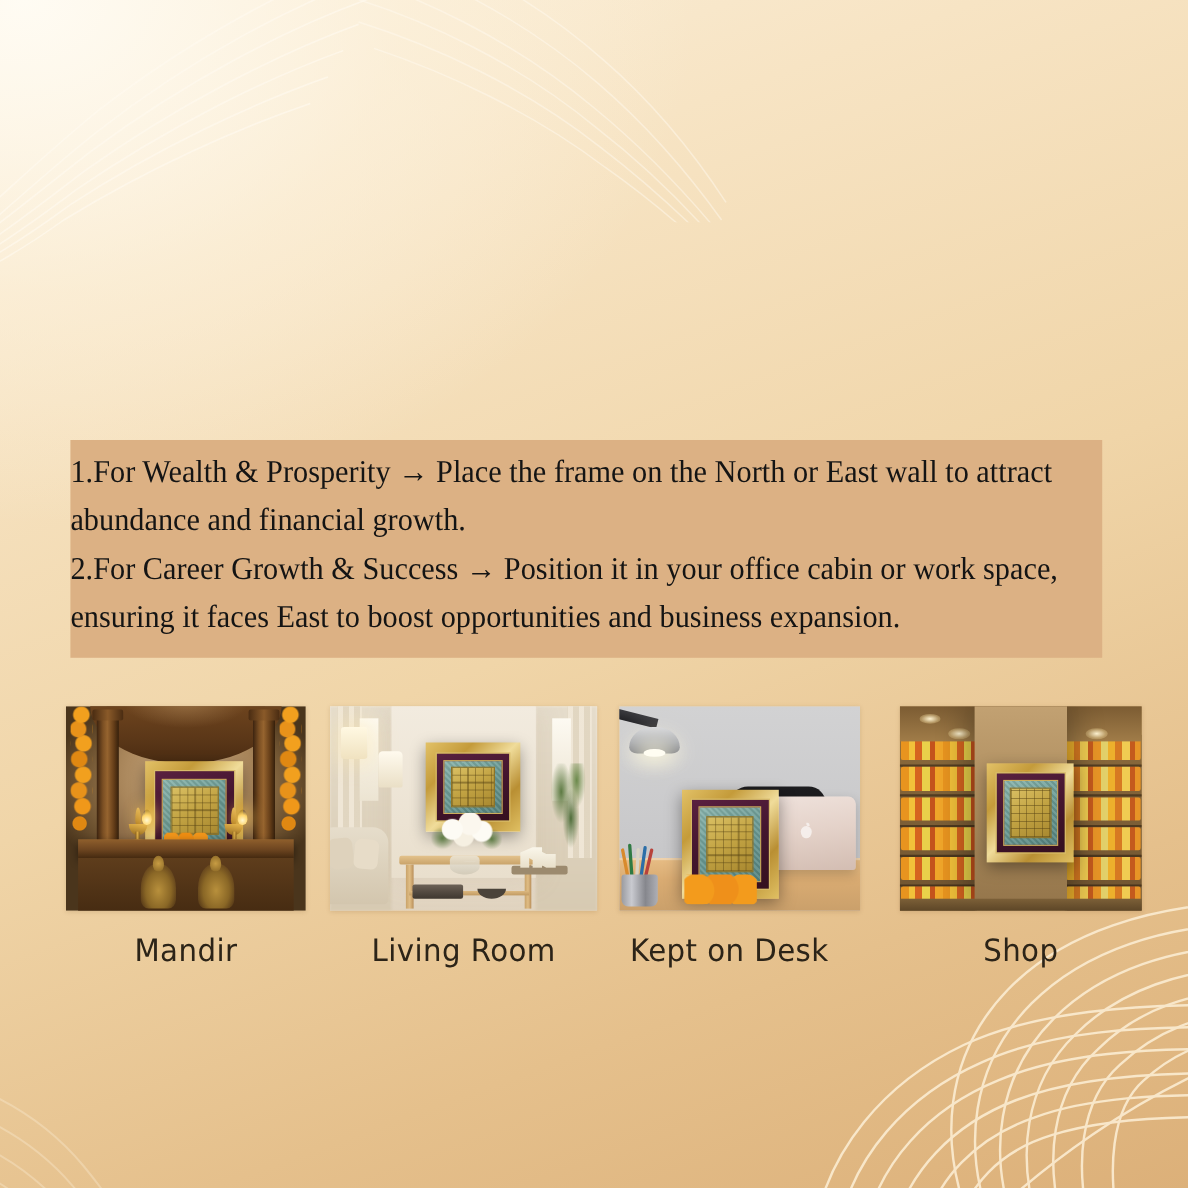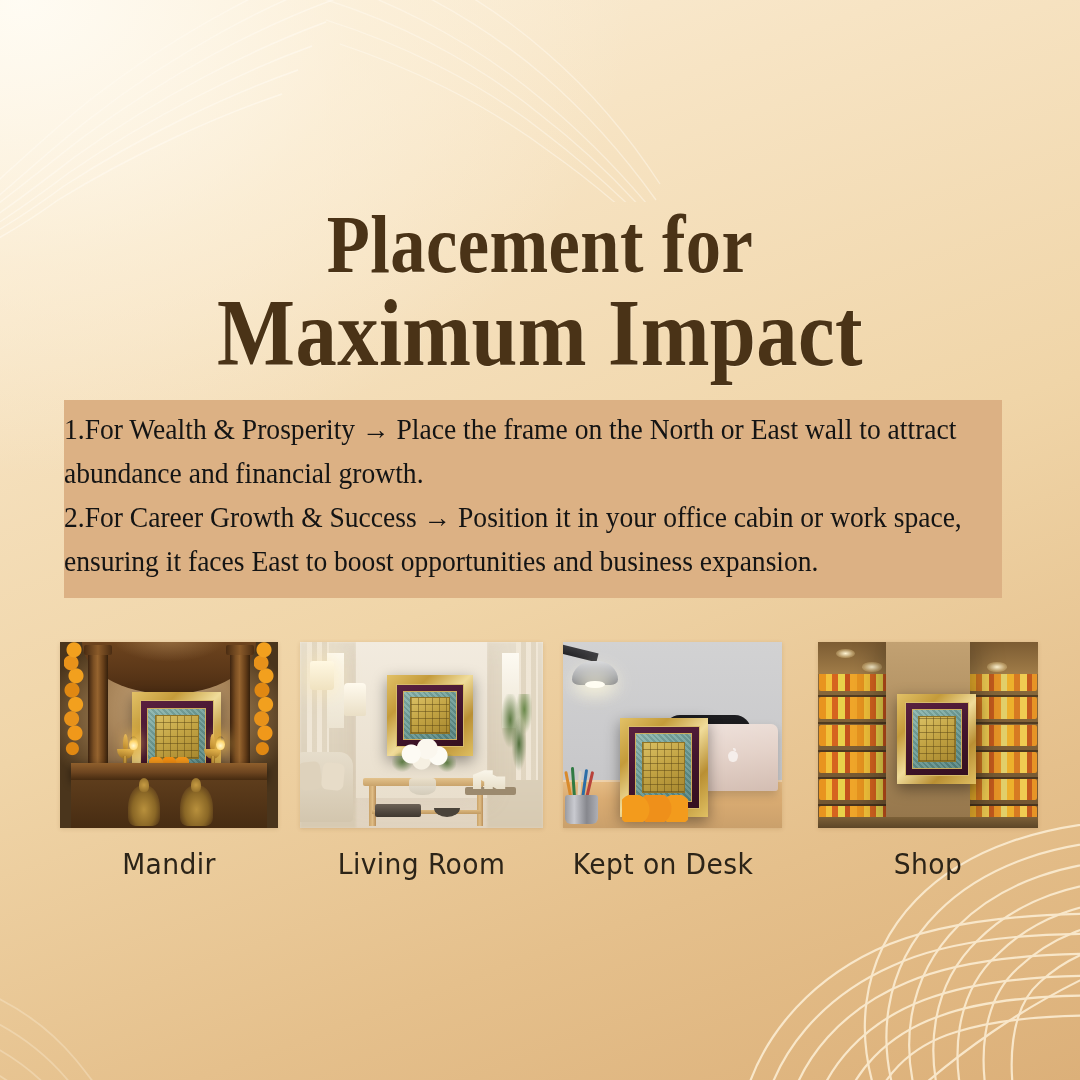--- a/index.html
+++ b/index.html
@@ -538,24 +538,20 @@
   <svg class="deco" id="deco-bot-left" viewBox="0 0 330 260" preserveAspectRatio="none">
     <g fill="none" stroke="#fdf2de" stroke-width="1.8" opacity="0.7">
       <path d="M0 60 C70 58 148 92 196 150 C232 194 252 230 262 260"></path>
       <path d="M0 84 C66 82 140 114 186 168 C220 208 240 238 250 260"></path>
       <path d="M0 108 C62 106 132 136 176 186 C208 222 228 246 238 260"></path>
       <path d="M0 132 C58 130 124 158 166 204 C196 236 214 254 224 260"></path>
       <path d="M0 156 C54 154 116 180 156 222 C182 248 198 258 208 260"></path>
     </g>
   </svg>
 
-  <div id="title-block">
-    <div class="title-line" id="title-line-1">Placement for</div>
-    <div class="title-line" id="title-line-2">Maximum Impact</div>
-  </div>
 
   <div id="text-band">
     <div id="text-band-inner">
       <p class="body-para">1.For Wealth &amp; Prosperity → Place the frame on the North or East wall to attract abundance and financial growth.</p>
       <p class="body-para">2.For Career Growth &amp; Success → Position it in your office cabin or work space, ensuring it faces East to boost opportunities and business expansion.</p>
     </div>
   </div>
 
   <div id="thumb-row">
 

